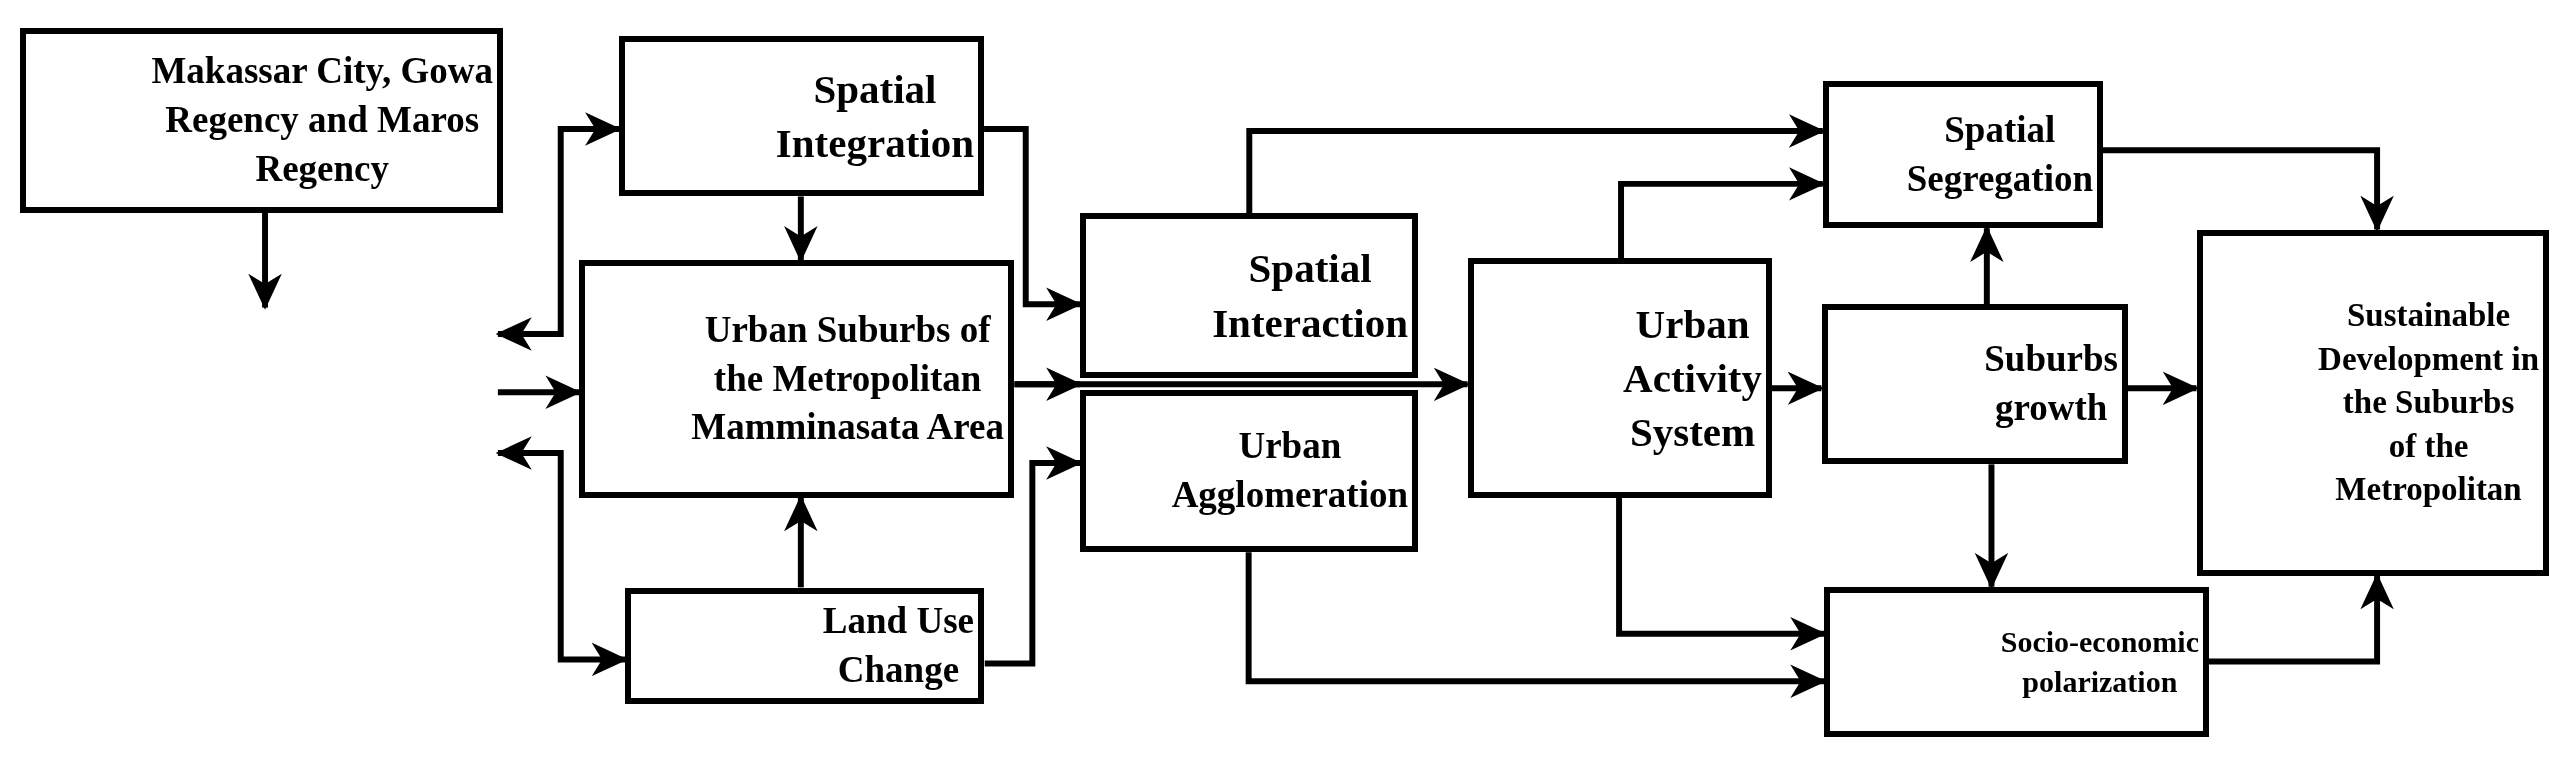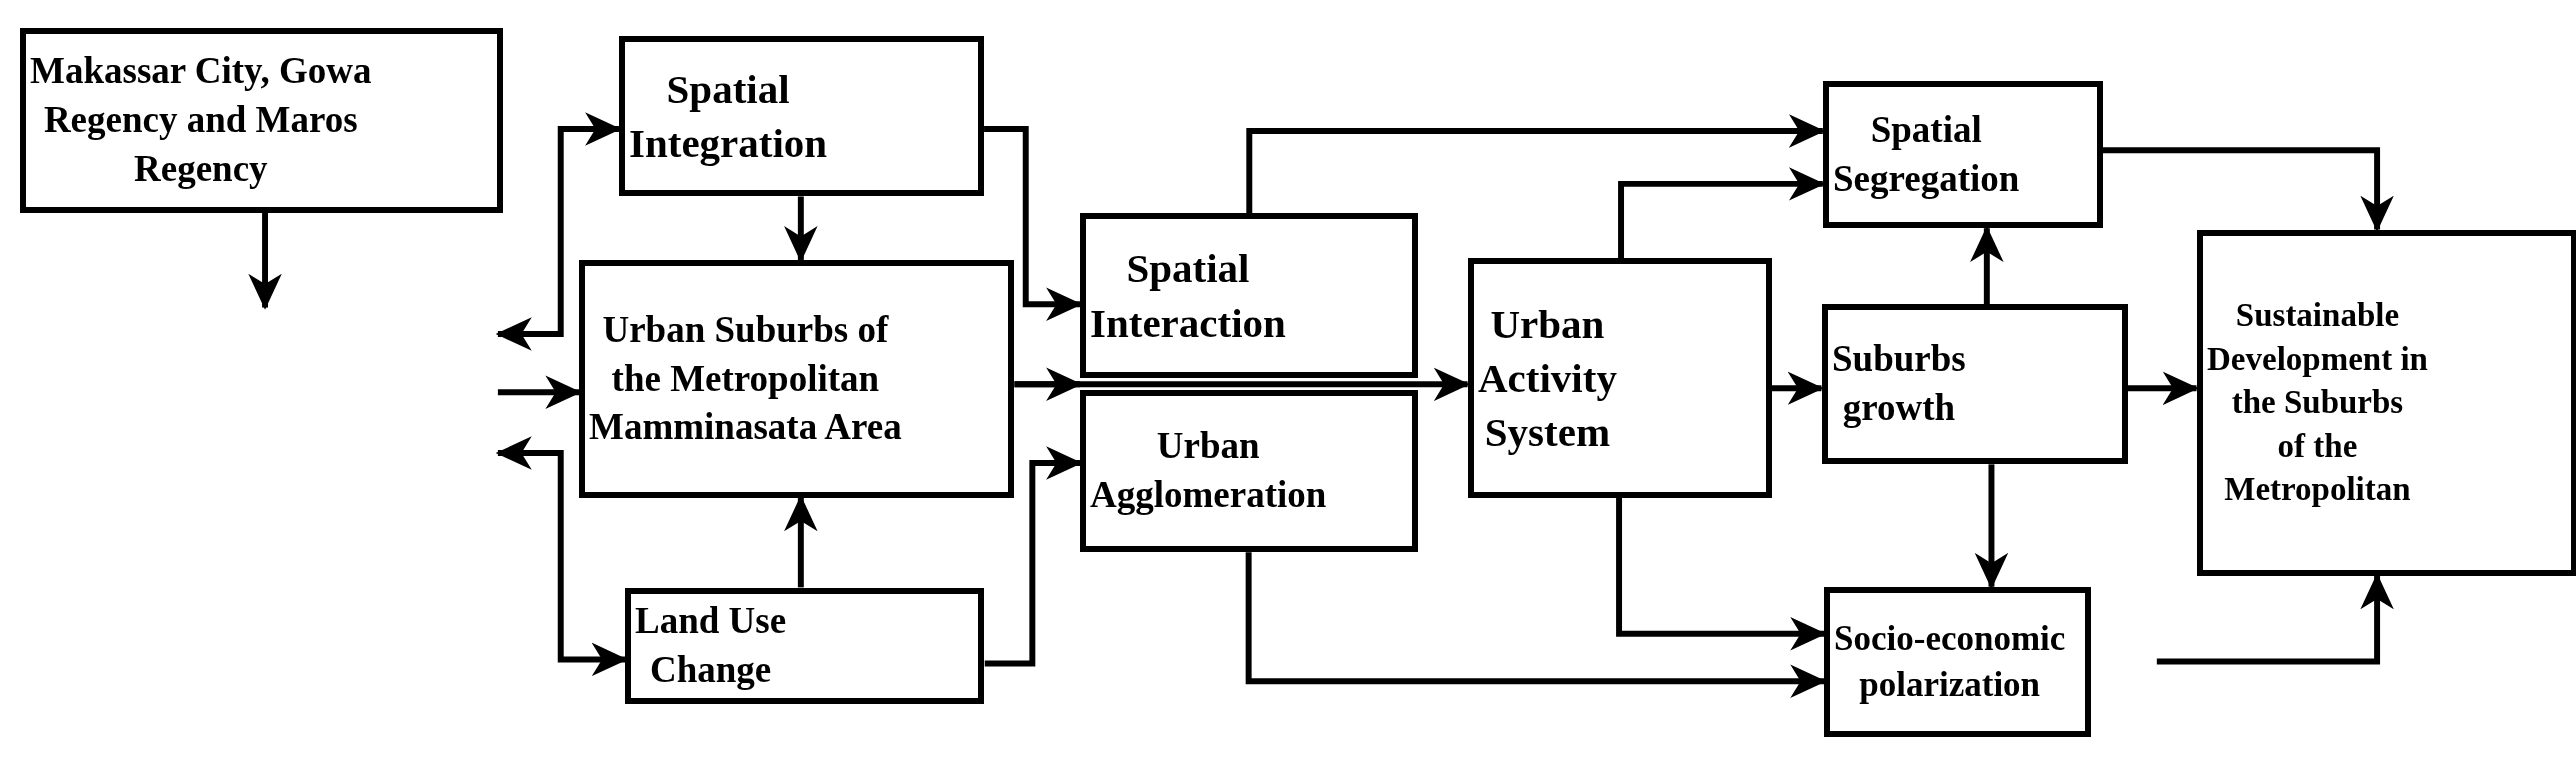--- a/index.html
+++ b/index.html
@@ -14,21 +14,21 @@
     position:absolute;left:0;top:0;width:2576px;height:762px;
     fill:none;
   }
   #connector-layer path{stroke:#000000;stroke-width:9;fill:none;}
   #connector-layer marker path{stroke:none;fill:#000000;}
   .node{
     position:absolute;
     box-sizing:border-box;
     border:6px solid #000000;
     background:#ffffff;
-    display:flex;align-items:center;justify-content:flex-start;
+    display:flex;align-items:center;justify-content:flex-end;
     text-align:center;
     font-weight:700;
     color:#000000;
     line-height:1.32;
   }
   .node span{white-space:pre-line;display:block;padding:0 4px;}
 </style>
 </head>
 <body>
 
@@ -92,25 +92,25 @@
 System</span>
     </div>
     <div class="node" style="left: 1823px; top: 81px; width: 280px; height: 147px; font-size: 37px;">
       <span>Spatial
 Segregation</span>
     </div>
     <div class="node" style="left: 1822px; top: 304px; width: 306px; height: 160px; font-size: 37px;">
       <span>Suburbs
 growth</span>
     </div>
-    <div class="node" style="left: 1824px; top: 587px; width: 267px; height: 150px; font-size: 35px;">
+    <div class="node" style="left: 1824px; top: 587px; width: 385px; height: 150px; font-size: 30px;">
       <span>Socio-economic
 polarization</span>
     </div>
-    <div class="node" style="left: 2197px; top: 230px; width: 380px; height: 346px; font-size: 33px;">
+    <div class="node" style="left: 2197px; top: 230px; width: 352px; height: 346px; font-size: 33px;">
       <span>Sustainable
 Development in
 the Suburbs
 of the
 Metropolitan</span>
     </div>
   </div>
 
 
 </body></html>

